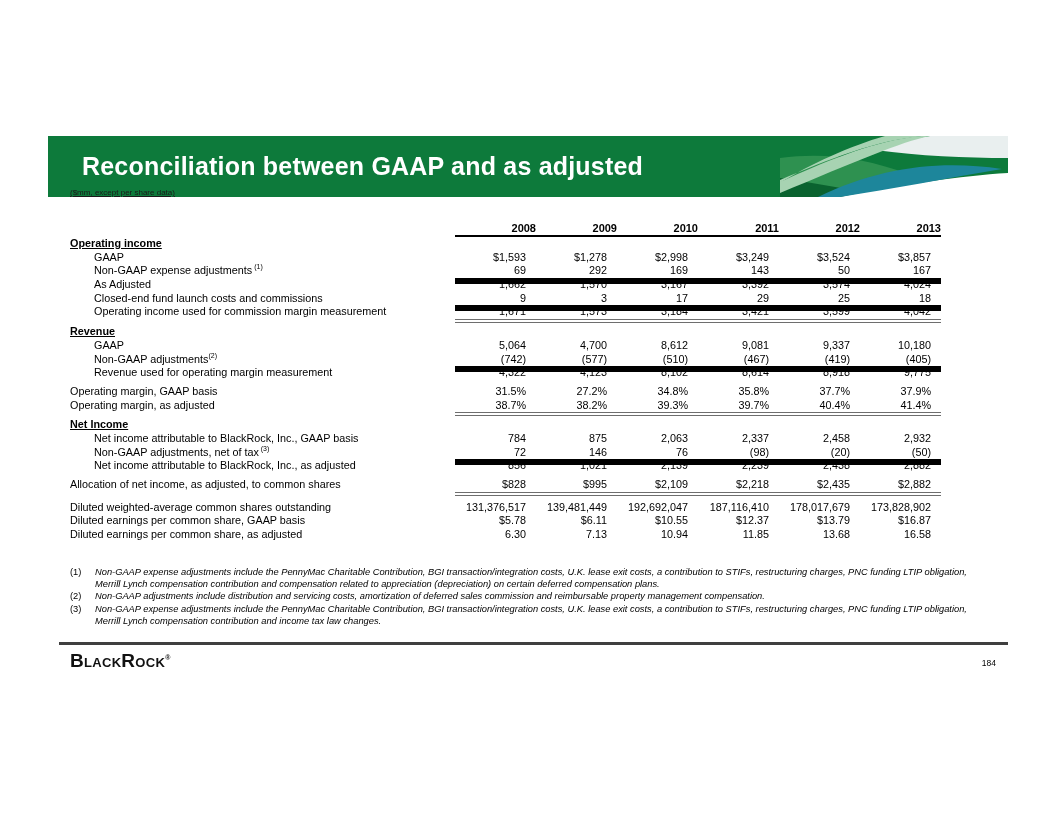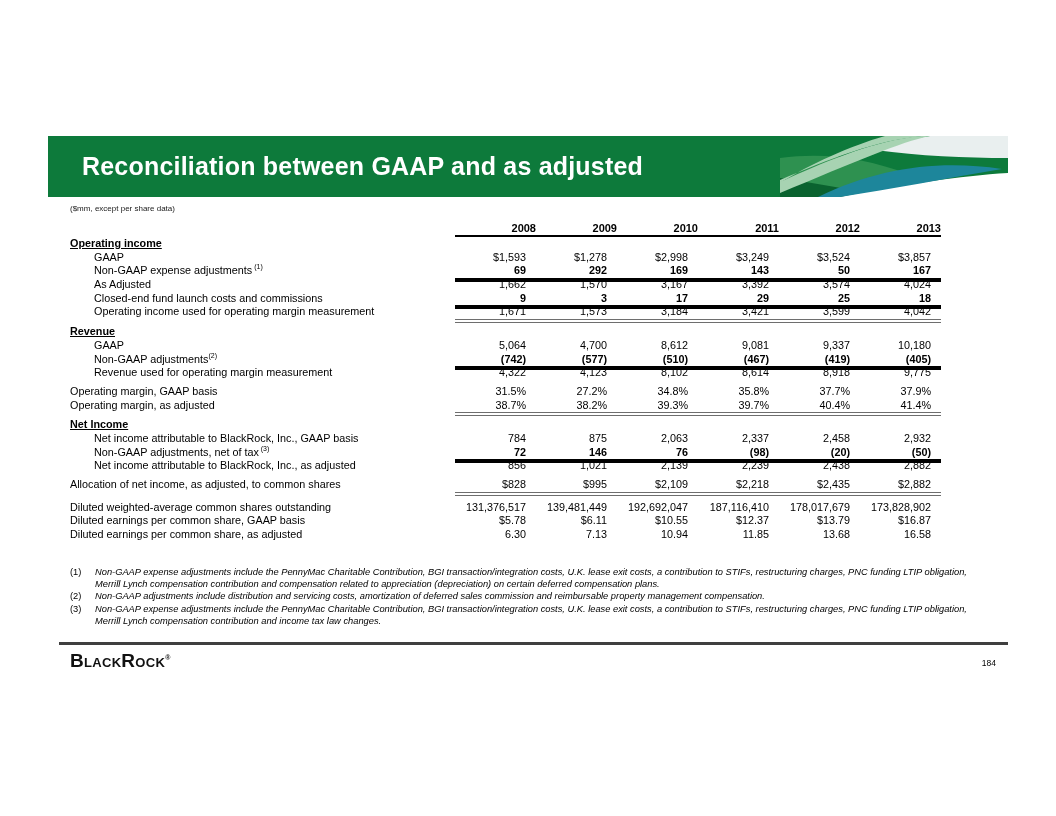--- a/index.html
+++ b/index.html
@@ -6,34 +6,34 @@
   .slide{position:relative;width:1056px;height:816px;background:#ffffff;overflow:hidden;
          font-family:"Liberation Sans", sans-serif;color:#000;}
 
   
   .banner{position:absolute;left:48px;top:136px;width:960px;height:61px;
           background:#0d7a3b;overflow:hidden;}
   .banner h1{margin:0;padding-left:34px;line-height:61px;font-size:25px;font-weight:bold;
              color:#ffffff;position:relative;z-index:2;white-space:nowrap;letter-spacing:.2px;}
   .swoosh{position:absolute;right:0;top:0;height:61px;width:228px;z-index:1;}
 
-  .subtitle{position:absolute;left:70px;top:204px;font-size:8px;color:#1a1a1a;}
+  .subtitle{position:absolute;left:70px;top:188px;font-size:8px;color:#1a1a1a;text-decoration:underline;}
 
   
   .table{position:absolute;left:70px;top:221px;width:871px;}
   .trow{display:grid;grid-template-columns:385px 486px;height:13.7px;}
   .trow.hdr{height:16px;}
   .lbl{font-size:10.8px;line-height:13.7px;white-space:nowrap;}
   .lbl.ind{padding-left:24px;}
   .lbl.sec{font-weight:bold;text-decoration:underline;}
   .nums{display:grid;grid-template-columns:repeat(6,81px);}
   .cell{font-size:10.8px;line-height:13.7px;text-align:right;padding-right:10px;white-space:nowrap;}
   .ycell{font-size:11px;font-weight:bold;line-height:14px;text-align:right;}
   .nums.hline{border-bottom:2px solid #000;}
-  .nums.rule{border-bottom:4px solid #000000;font-weight:bold;}
+  .nums.rule{border-bottom:6px solid #000000;}
   .nums.drule{border-bottom:4px double #6e6e6e;}
   .mt5{margin-top:5px;} .mt6{margin-top:6px;} .mt9{margin-top:9px;}
   sup.fn{font-size:7px;vertical-align:super;line-height:0;}
 
   
   .notes{position:absolute;left:70px;top:566px;width:921px;font-size:9.3px;line-height:12.2px;}
   .note{display:grid;grid-template-columns:25px 1fr;}
   .nnum{}
   .ntext{text-align:left;font-style:italic;}
 
@@ -127,21 +127,21 @@
         <div class="cell">9</div>
         <div class="cell">3</div>
         <div class="cell">17</div>
         <div class="cell">29</div>
         <div class="cell">25</div>
         <div class="cell">18</div>
       </div>
     </div>
 
     <div class="trow">
-      <div class="lbl ind">Operating income used for operating margin measurement</div>
+      <div class="lbl ind">Operating income used for commission margin measurement</div>
       <div class="nums drule">
         <div class="cell">1,671</div>
         <div class="cell">1,573</div>
         <div class="cell">3,184</div>
         <div class="cell">3,421</div>
         <div class="cell">3,599</div>
         <div class="cell">4,042</div>
       </div>
     </div>
 

